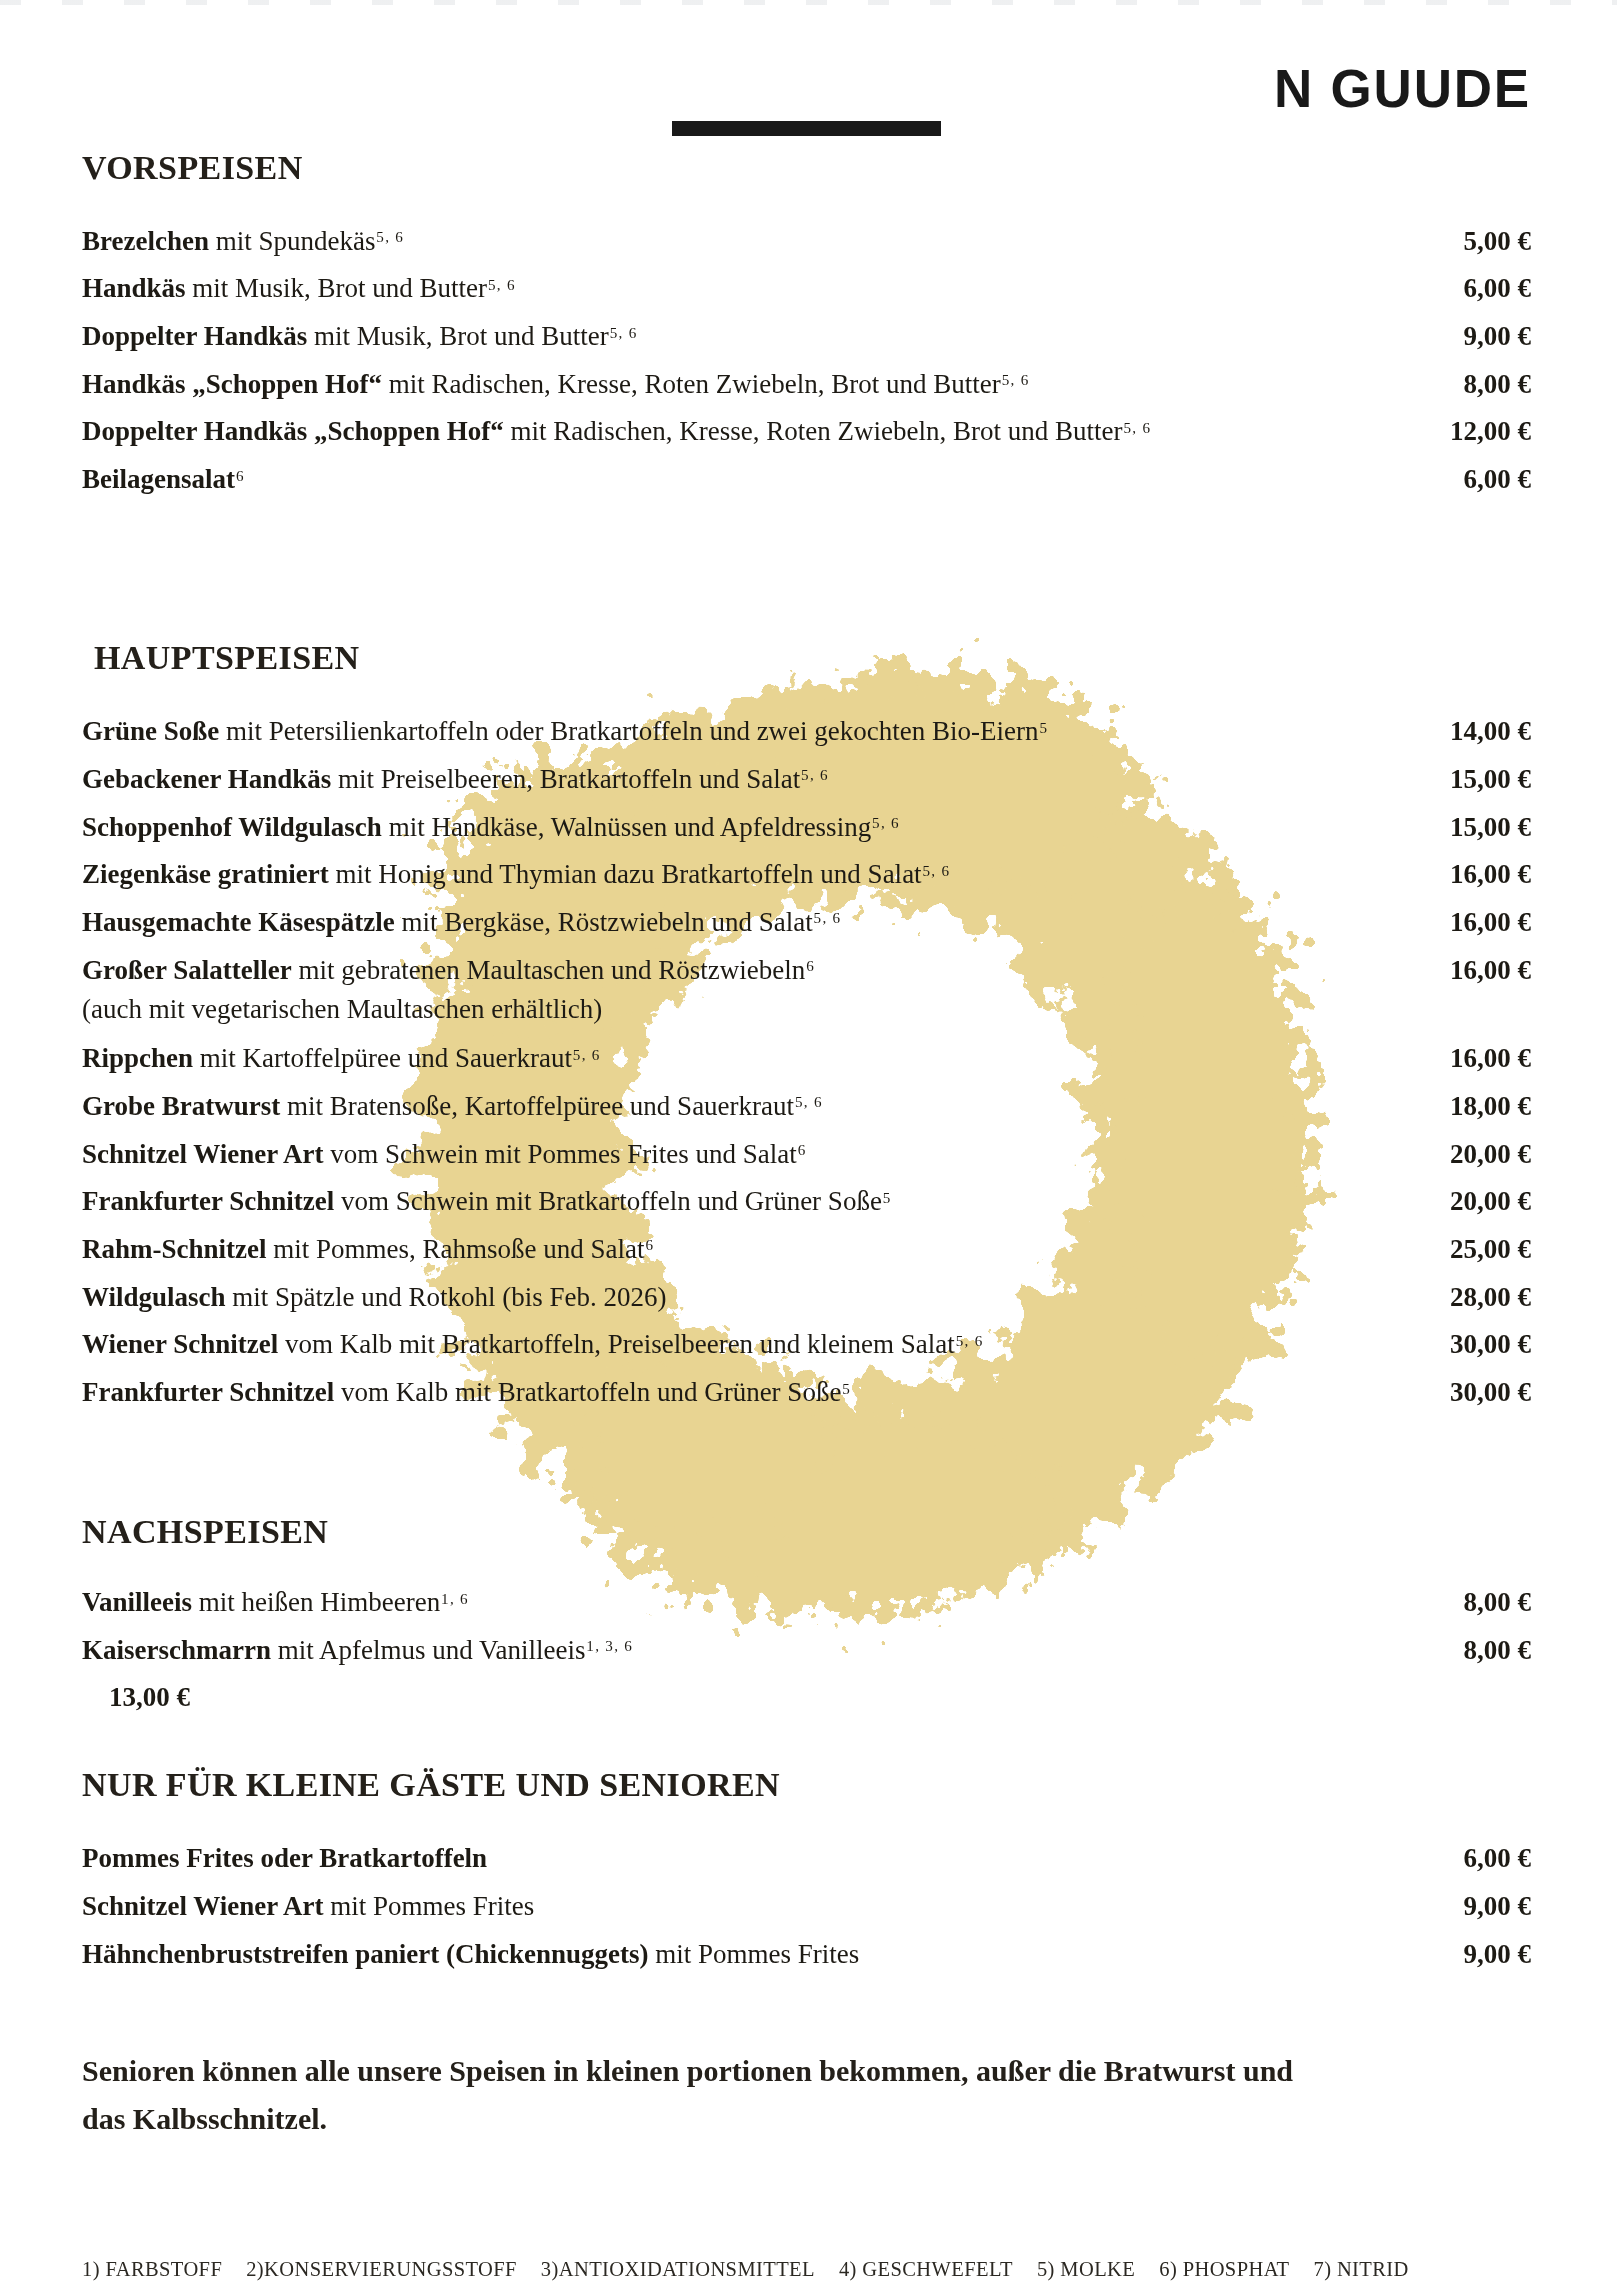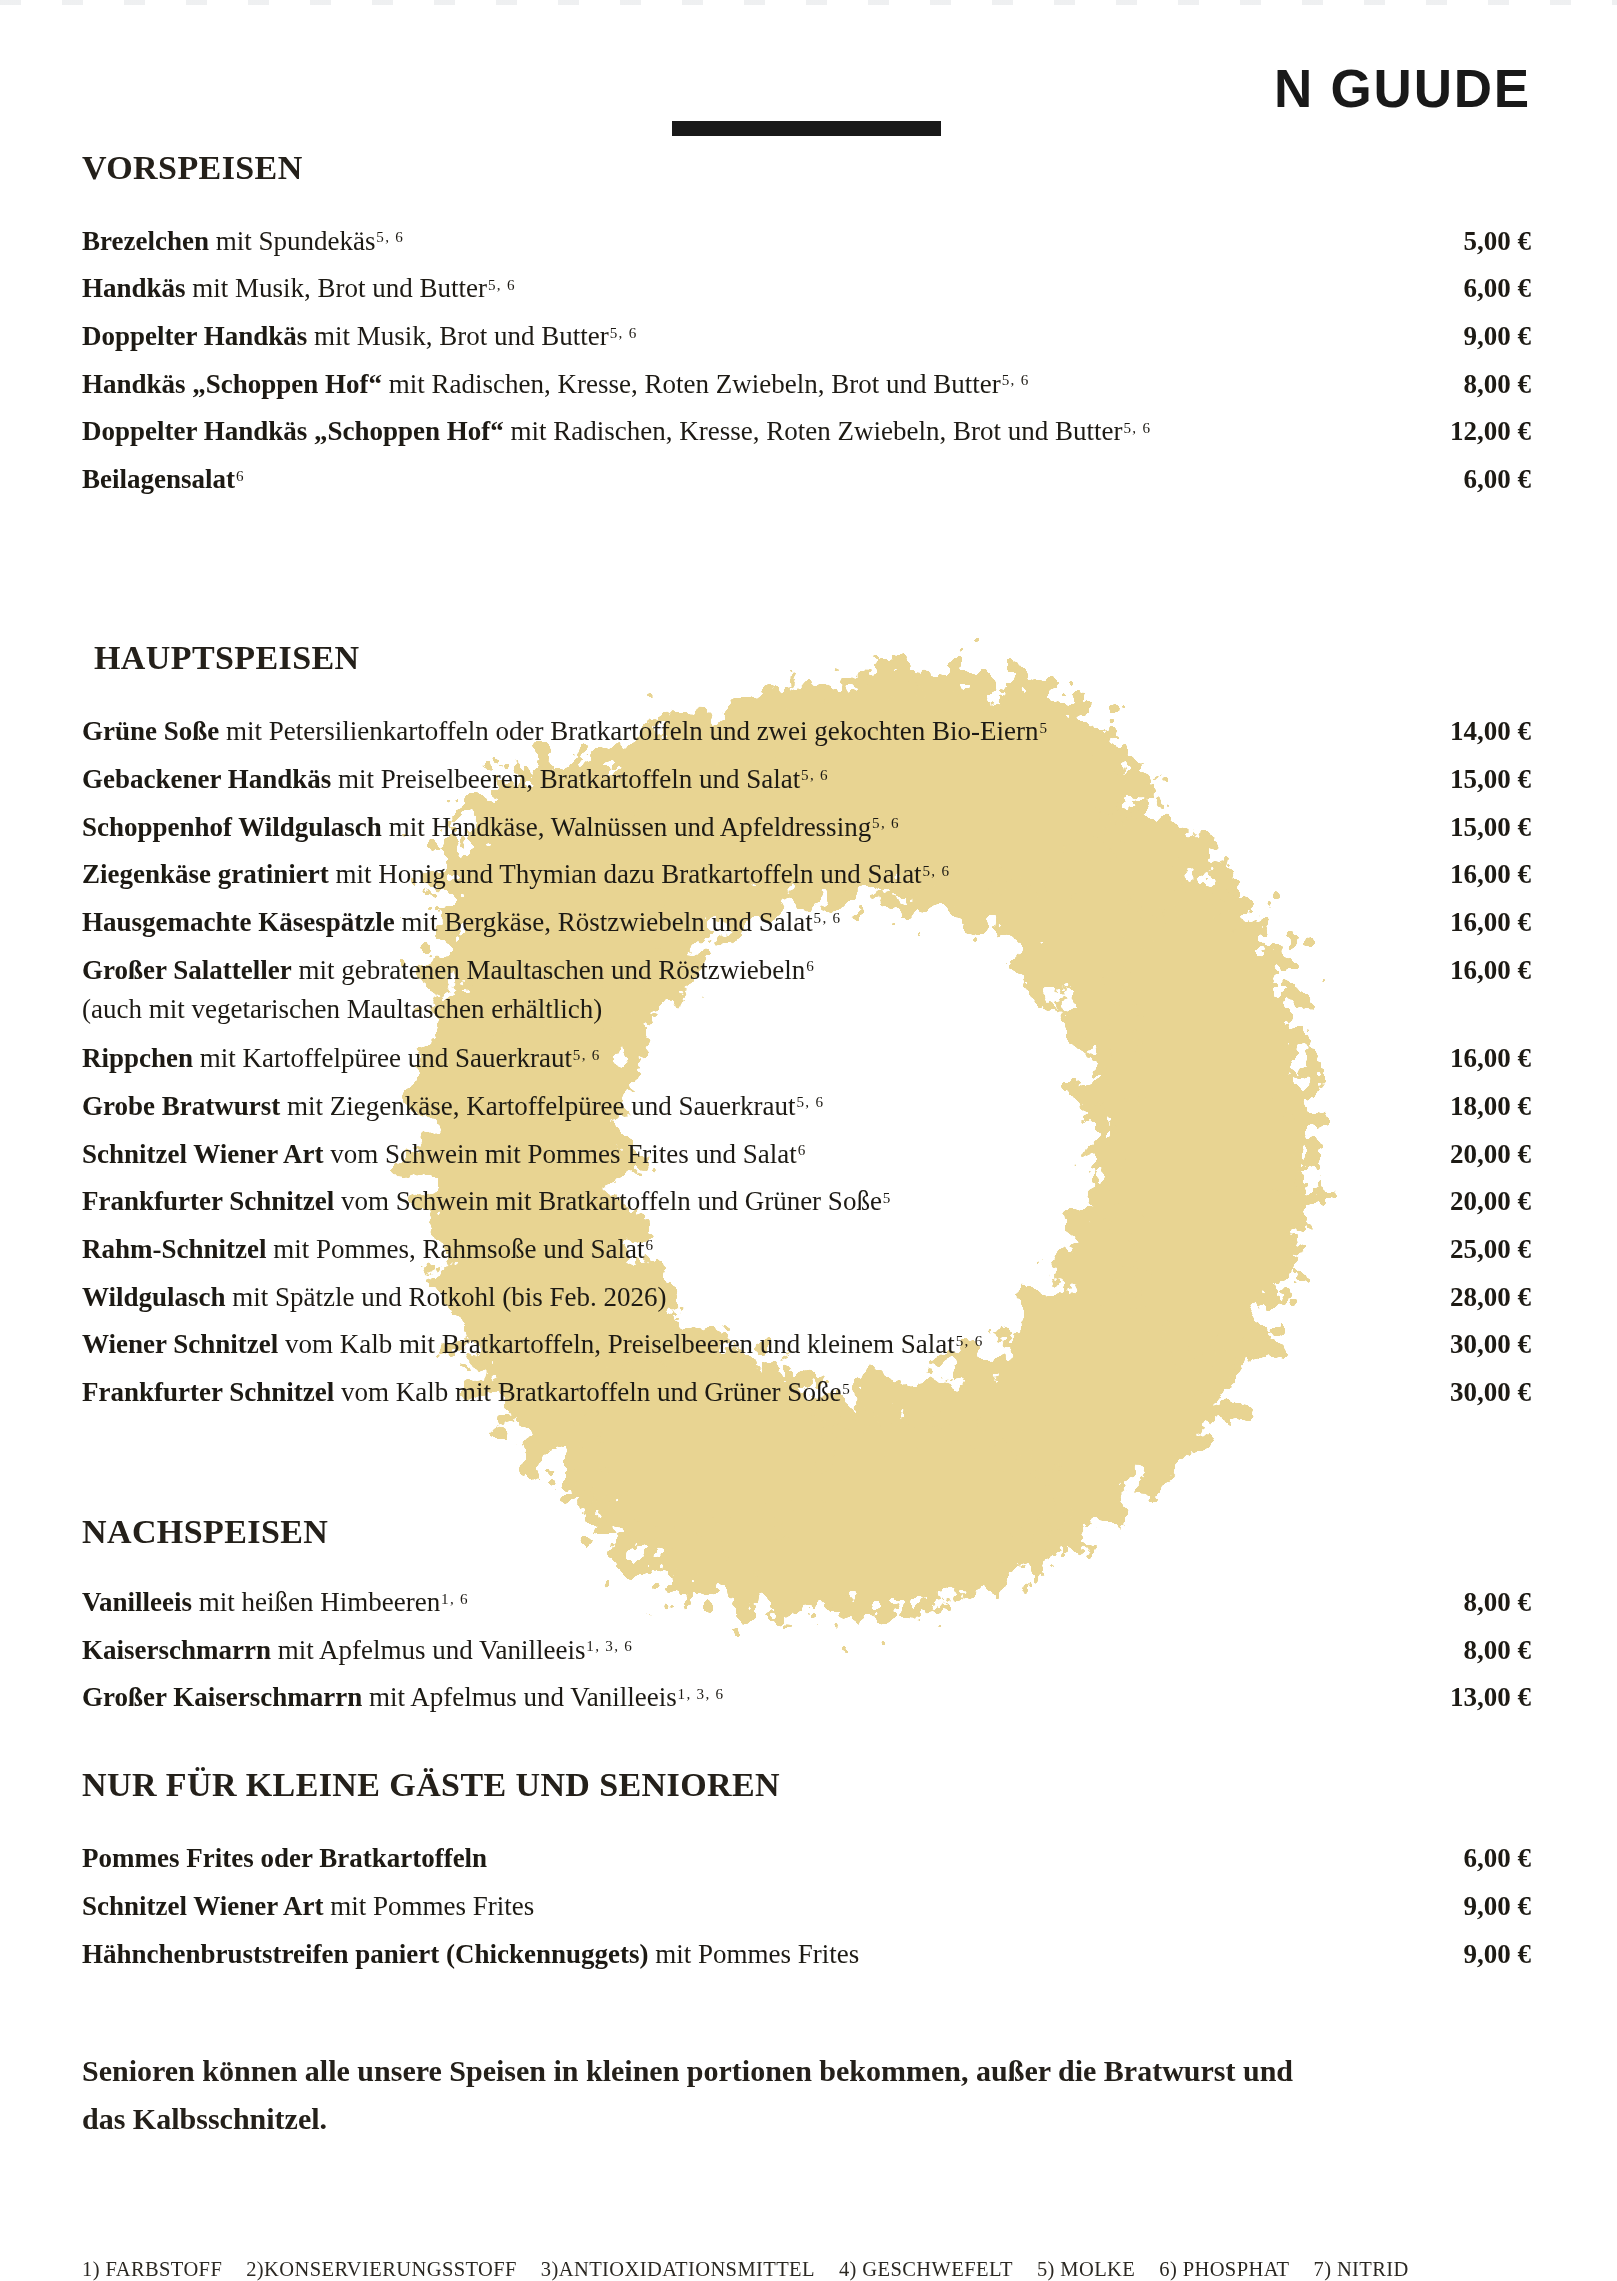--- a/index.html
+++ b/index.html
@@ -163,21 +163,21 @@
     <span class="item-text"><span class="item-name">Großer Salatteller</span><span class="item-desc"> mit gebratenen Maultaschen und Röstzwiebeln</span><sup class="item-sup">6</sup><span class="item-note">(auch mit vegetarischen Maultaschen erhältlich)</span></span>
     <span class="price">16,00 €</span>
   </div>
 
   <div class="menu-row">
     <span class="item-text"><span class="item-name">Rippchen</span><span class="item-desc"> mit Kartoffelpüree und Sauerkraut</span><sup class="item-sup">5, 6</sup></span>
     <span class="price">16,00 €</span>
   </div>
 
   <div class="menu-row">
-    <span class="item-text"><span class="item-name">Grobe Bratwurst</span><span class="item-desc"> mit Ziegenkäse, Kartoffelpüree und Sauerkraut</span><sup class="item-sup">5, 6</sup></span>
+    <span class="item-text"><span class="item-name">Grobe Bratwurst</span><span class="item-desc"> mit Bratensoße, Kartoffelpüree und Sauerkraut</span><sup class="item-sup">5, 6</sup></span>
     <span class="price">18,00 €</span>
   </div>
 
   <div class="menu-row">
     <span class="item-text"><span class="item-name">Schnitzel Wiener Art</span><span class="item-desc"> vom Schwein mit Pommes Frites und Salat</span><sup class="item-sup">6</sup></span>
     <span class="price">20,00 €</span>
   </div>
 
   <div class="menu-row">
     <span class="item-text"><span class="item-name">Frankfurter Schnitzel</span><span class="item-desc"> vom Schwein mit Bratkartoffeln und Grüner Soße</span><sup class="item-sup">5</sup></span>
@@ -213,21 +213,20 @@
     <span class="item-text"><span class="item-name">Vanilleeis</span><span class="item-desc"> mit heißen Himbeeren</span><sup class="item-sup">1, 6</sup></span>
     <span class="price">8,00 €</span>
   </div>
 
   <div class="menu-row">
     <span class="item-text"><span class="item-name">Kaiserschmarrn</span><span class="item-desc"> mit Apfelmus und Vanilleeis</span><sup class="item-sup">1, 3, 6</sup></span>
     <span class="price">8,00 €</span>
   </div>
 
   <div class="menu-row">
-    <span class="item-text"><span class="item-name">Großer Kaiserschmarrn</span><span class="item-desc"> mit Apfelmus und Vanilleeis</span><sup class="item-sup">1, 3, 6</sup></span>
     <span class="price">13,00 €</span>
   </div>
 </div>
   </section>
 
   <section id="sec-kinder">
     <h2 class="section-heading">NUR FÜR KLEINE GÄSTE UND SENIOREN</h2>
     <div class="items">
   <div class="menu-row">
     <span class="item-text"><span class="item-name">Pommes Frites oder Bratkartoffeln</span></span>

